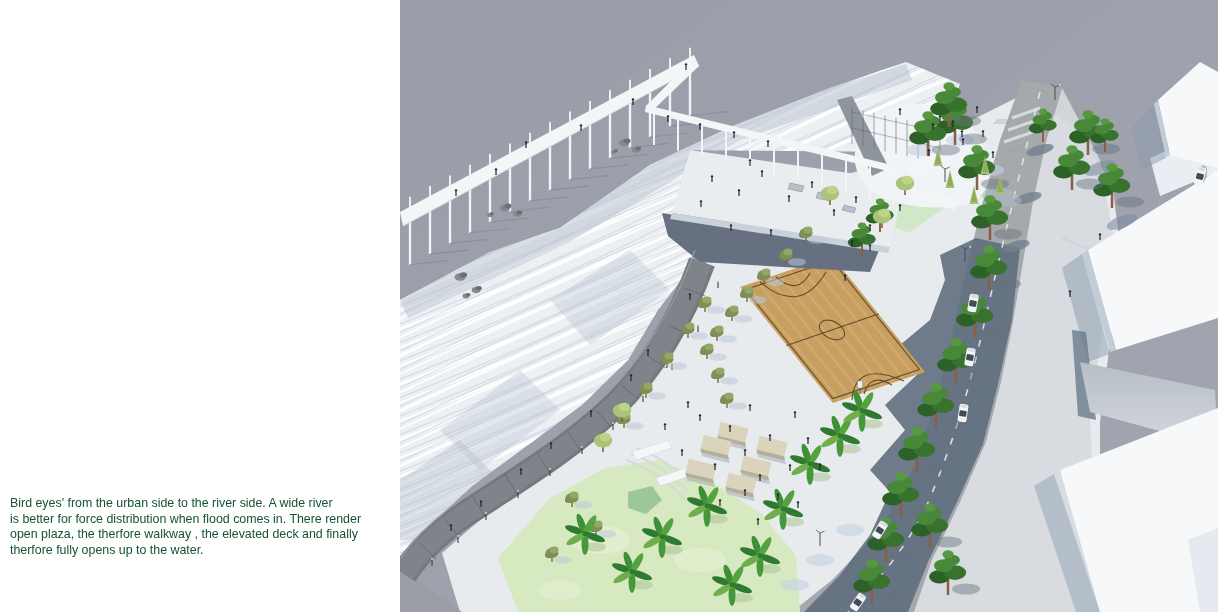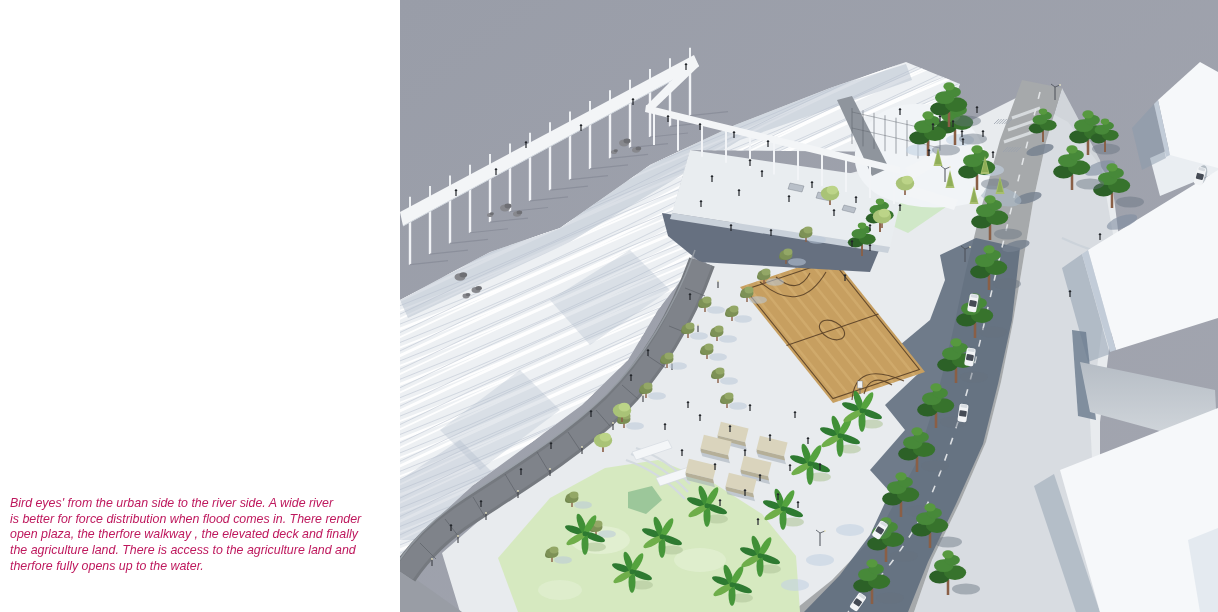--- a/index.html
+++ b/index.html
@@ -8,25 +8,24 @@
   #caption{position:absolute;left:10px;top:496px;color:#1d1d1f;font-size:12.4px;
            line-height:15.7px;letter-spacing:0px;}
   #caption div{white-space:nowrap;}
   #render{position:absolute;left:400px;top:0;width:818px;height:612px;}
   svg{display:block;}
 </style>
 </head>
 <body>
 
 <div id="page">
-  <div id="caption" style="color: #be185d; font-style: italic;">
+  <div id="caption" style="color: #14532d;">
       <div>Bird eyes' from the urban side to the river side. A wide river</div>
       <div>is better for force distribution when flood comes in. There render</div>
       <div>open plaza, the therfore walkway , the elevated deck and finally</div>
-      <div>the agriculture land. There is access to the agriculture land and</div>
       <div>therfore fully opens up to the water.</div>
     </div>
   <div id="render">
       <svg viewBox="0 0 818 612" width="818" height="612">
         <defs>
           <linearGradient id="bgG" x1="0" y1="0" x2="1" y2="1">
             <stop offset="0" stop-color="#999da8"></stop>
             <stop offset="1" stop-color="#a3a6b0"></stop>
           </linearGradient>
           <linearGradient id="roofG" x1="0" y1="0" x2="0" y2="1">

